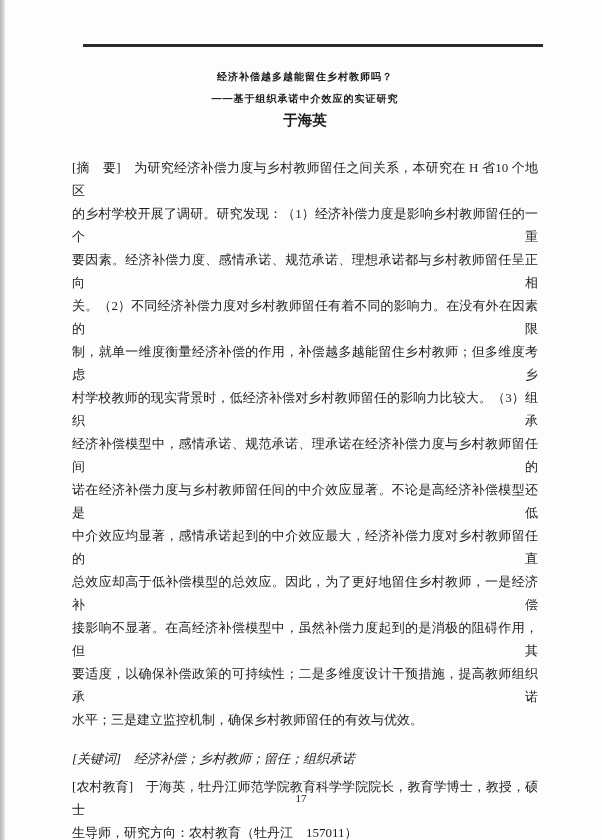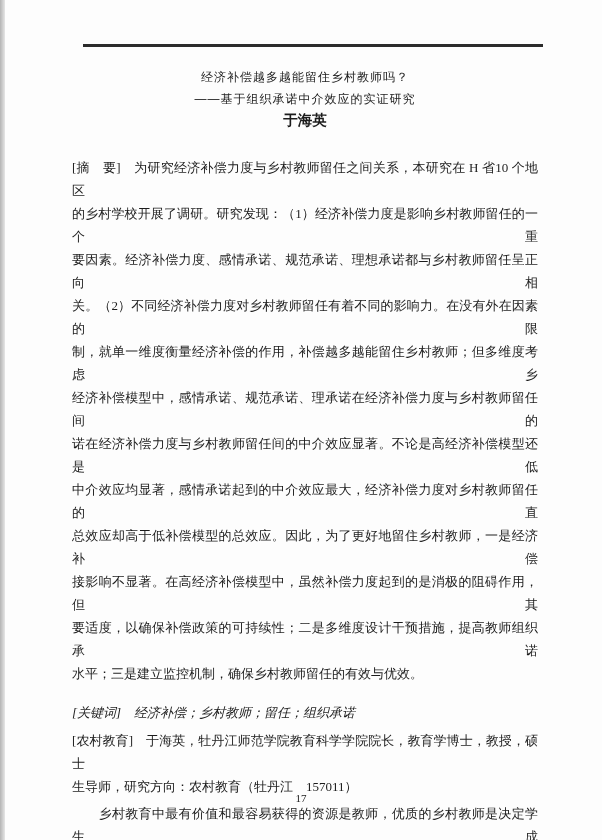--- a/index.html
+++ b/index.html
@@ -27,22 +27,22 @@
     box-sizing: border-box;
   }
   .titles {
     position: absolute;
     left: 72px; top: 66px;
     width: 466px;
     text-align: center;
   }
   .title-main, .title-sub {
     font-family: "Liberation Sans", "DejaVu Sans", sans-serif;
-    font-size: 12px;
-    font-weight: normal;
+    font-size: 10px;
+    font-weight: bold;
     line-height: 22px;
     letter-spacing: 1px;
   }
   .title-sub { }
   .author-name {
     font-family: "Liberation Sans", "DejaVu Sans", sans-serif;
     font-size: 14.5px;
     font-weight: bold;
     line-height: 20px;
   }
@@ -80,20 +80,21 @@
     <div class="author-name">于海英</div>
   </div>
 
   <div class="textblock">
     <div class="block abstract">
         <div class="line">[摘　要]　为研究经济补偿力度与乡村教师留任之间关系，本研究在 H 省10 个地区</div>
         <div class="line">的乡村学校开展了调研。研究发现：（1）经济补偿力度是影响乡村教师留任的一个重</div>
         <div class="line">要因素。经济补偿力度、感情承诺、规范承诺、理想承诺都与乡村教师留任呈正向相</div>
         <div class="line">关。（2）不同经济补偿力度对乡村教师留任有着不同的影响力。在没有外在因素的限</div>
         <div class="line">制，就单一维度衡量经济补偿的作用，补偿越多越能留住乡村教师；但多维度考虑乡</div>
+        <div class="line">村学校教师的现实背景时，低经济补偿对乡村教师留任的影响力比较大。（3）组织承</div>
         <div class="line">经济补偿模型中，感情承诺、规范承诺、理承诺在经济补偿力度与乡村教师留任间的</div>
         <div class="line">诺在经济补偿力度与乡村教师留任间的中介效应显著。不论是高经济补偿模型还是低</div>
         <div class="line">中介效应均显著，感情承诺起到的中介效应最大，经济补偿力度对乡村教师留任的直</div>
         <div class="line">总效应却高于低补偿模型的总效应。因此，为了更好地留住乡村教师，一是经济补偿</div>
         <div class="line">接影响不显著。在高经济补偿模型中，虽然补偿力度起到的是消极的阻碍作用，但其</div>
         <div class="line">要适度，以确保补偿政策的可持续性；二是多维度设计干预措施，提高教师组织承诺</div>
         <div class="line line-last">水平；三是建立监控机制，确保乡村教师留任的有效与优效。</div>
       </div>
     <div class="kw line line-last">[关键词]　经济补偿；乡村教师；留任；组织承诺</div>
     <div class="block bio">

